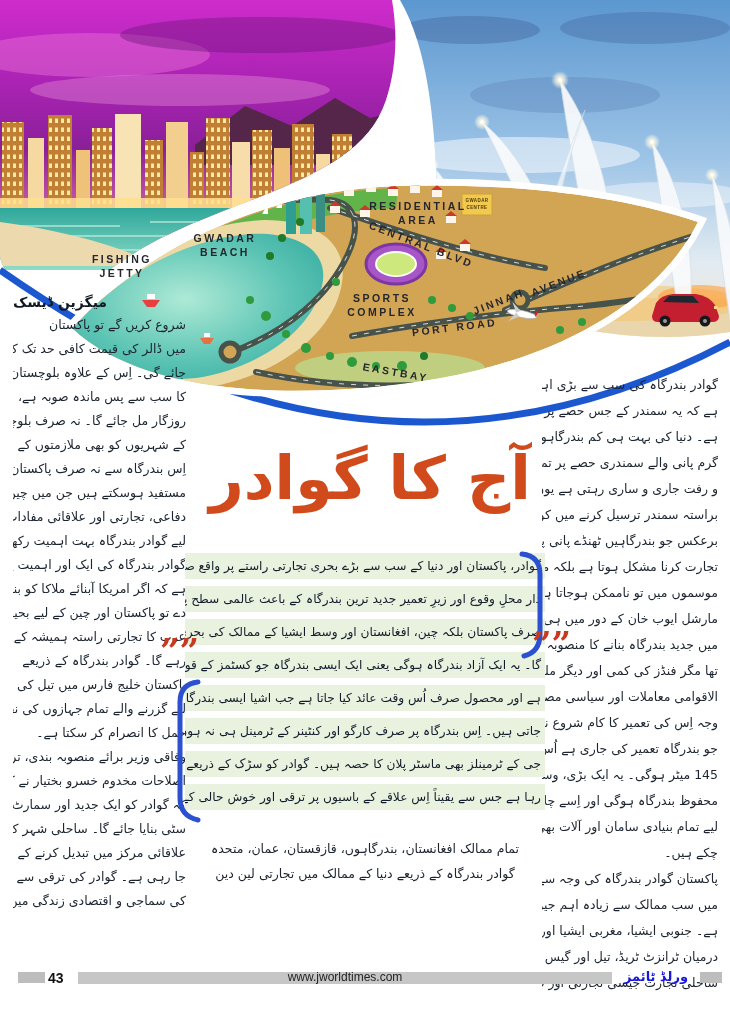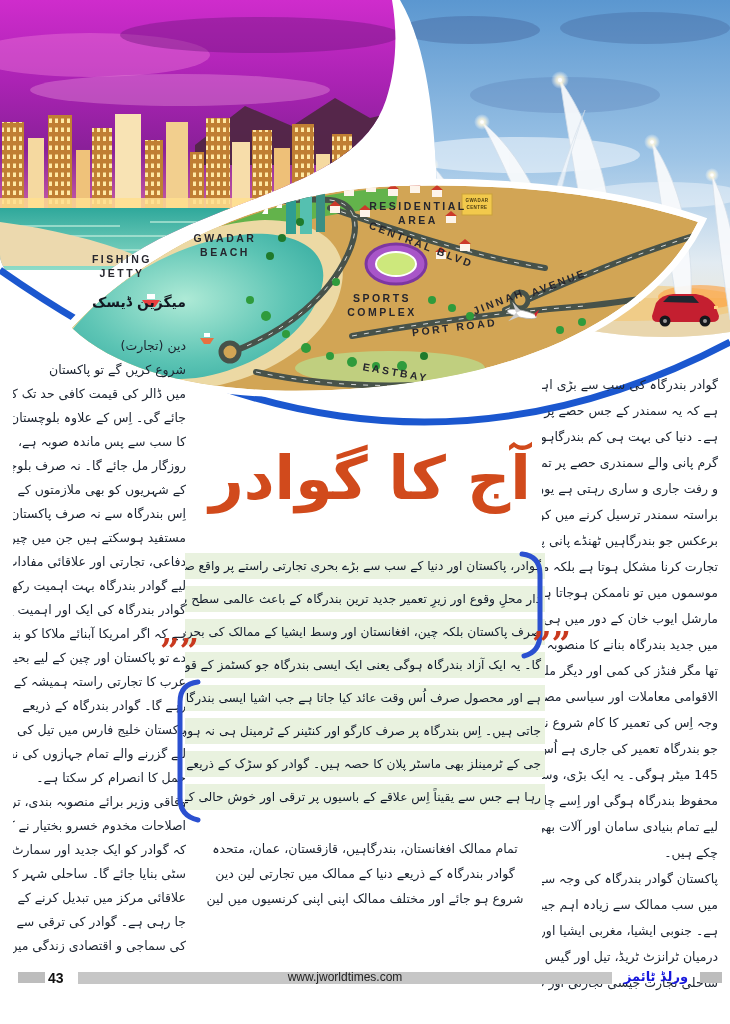--- a/index.html
+++ b/index.html
@@ -9,21 +9,21 @@
   .hero{position:absolute;left:0;top:0;width:730px;height:455px;}
   .title{position:absolute;left:195px;top:440px;width:350px;height:76px;
          font-size:60px;font-weight:bold;color:#d14a1c;text-align:center;line-height:76px;
          text-shadow:0 0 2px #fff,0 0 6px #fff,0 0 10px rgba(255,255,255,.95);}
   .col{position:absolute;color:#1c2430;}
   .col .line{white-space:nowrap;overflow:hidden;text-align:right;direction:rtl;
              font-size:12.5px;height:24px;line-height:24px;}
   .col-right{right:12px;top:372px;width:176px;}
   .col-right .line{height:26px;line-height:26px;}
   .col-left{left:13px;top:294px;width:173px;}
-  .byline{font-size:14px;font-weight:bold;text-align:right;direction:rtl;margin-bottom:24px;color:#121821;}
+  .byline{font-size:14px;font-weight:bold;text-align:left;direction:rtl;margin-bottom:3px;color:#121821;}
   .col-midbot{left:185px;top:836px;width:360px;}
   .col-midbot .line{text-align:center;height:25px;line-height:25px;}
   .qbox{position:absolute;left:185px;top:553px;width:360px;}
   .qbox .qline{background:#e9f2df;height:26px;line-height:26px;margin-bottom:7px;
                white-space:nowrap;overflow:hidden;text-align:right;direction:rtl;
                font-size:12.2px;color:#131c2c;position:relative;padding:0 4px;}
   .qbox .qline::after{content:"";position:absolute;left:-4px;right:-4px;bottom:-4px;
                border-bottom:1px solid #c7c7c7;}
   .qmark{position:absolute;font-size:34px;font-weight:bold;color:#c9391f;line-height:20px;
          font-family:"DejaVu Serif",serif;}
@@ -342,21 +342,20 @@
       <div class="line urdu">پاکستان گوادر بندرگاہ کی وجہ سے خطے</div>
       <div class="line urdu">میں سب ممالک سے زیادہ اہم جیوسٹریٹجک پوزیشن کا حامل</div>
       <div class="line urdu">ہے۔ جنوبی ایشیا، مغربی ایشیا اور وسطی ایشیا کی ریاستوں کے</div>
       <div class="line urdu">درمیان ٹرانزٹ ٹریڈ، تیل اور گیس کی پائپ لائنوں کی تعمیر</div>
       <div class="line urdu">ساحلی تجارت جیسی تجارتی اور صنعتی سہولتوں سے اس خطے کے</div>
     </div>
 
   <div class="col col-left">
     <div class="byline urdu">میگزین ڈیسک</div>
     <div>
-        <div class="line urdu">دین (تجارت)</div>
         <div class="line urdu">شروع کریں گے تو پاکستان</div>
         <div class="line urdu">میں ڈالر کی قیمت کافی حد تک کم ہو</div>
         <div class="line urdu">جائے گی۔ اِس کے علاوہ بلوچستان جو پاکستان</div>
         <div class="line urdu">کا سب سے پس ماندہ صوبہ ہے، میں بہت سارے مقامی افراد کو</div>
         <div class="line urdu">روزگار مل جائے گا۔ نہ صرف بلوچستان بلکہ ملک کے دیگر علاقوں</div>
         <div class="line urdu">کے شہریوں کو بھی ملازمتوں کے بہترین مواقع فراہم ہوں گے۔</div>
         <div class="line urdu">اِس بندرگاہ سے نہ صرف پاکستان بلکہ خطے کے دیگر ممالک</div>
         <div class="line urdu">مستفید ہوسکتے ہیں جن میں چین سرفہرست ہے۔ چین کے</div>
         <div class="line urdu">دفاعی، تجارتی اور علاقائی مفادات کے</div>
         <div class="line urdu">لیے گوادر بندرگاہ بہت اہمیت رکھتی ہے۔</div>
@@ -390,23 +389,22 @@
     </div>
 
   <svg class="brackets" width="385" height="285" viewBox="0 0 385 285">
     <path d="M352,8 Q370,10 370,28 L370,88 Q370,106 354,110" fill="none" stroke="#2b50d0" stroke-width="5" stroke-linecap="round"></path>
     <path d="M28,136 Q10,138 10,156 L10,252 Q10,270 28,274" fill="none" stroke="#2b50d0" stroke-width="5" stroke-linecap="round"></path>
   </svg>
   <div class="qmark qmark-left">””</div>
   <div class="qmark qmark-right">””</div>
 
   <div class="col col-midbot">
-      <div class="line urdu">تمام ممالک افغانستان، بندرگاہیں، قازقستان، عمان، متحدہ</div>
+      <div class="line urdu">تمام ممالک افغانستان، بندرگاہوں، قازقستان، عمان، متحدہ</div>
       <div class="line urdu">گوادر بندرگاہ کے ذریعے دنیا کے ممالک میں تجارتی لین دین</div>
-      <div class="line urdu">شروع ہو جائے اور مختلف ممالک اپنی اپنی کرنسیوں میں لین</div>
     </div>
 
   <div class="footer">
     <div class="f-block" style="left:18px;width:27px;"></div>
     <div class="f-num">43</div>
     <div class="f-bar"></div>
     <div class="f-url">www.jworldtimes.com</div>
     <div class="f-brand urdu">ورلڈ ٹائمز</div>
     <div class="f-block" style="left:700px;width:22px;"></div>
   </div>

